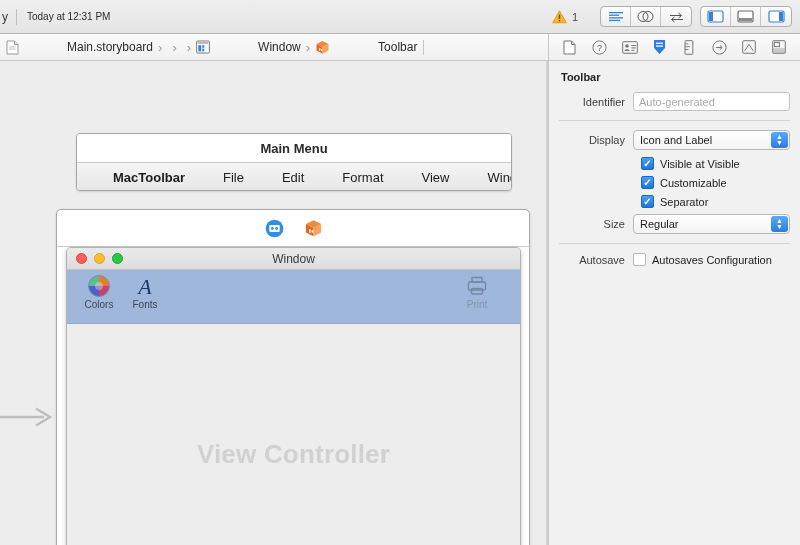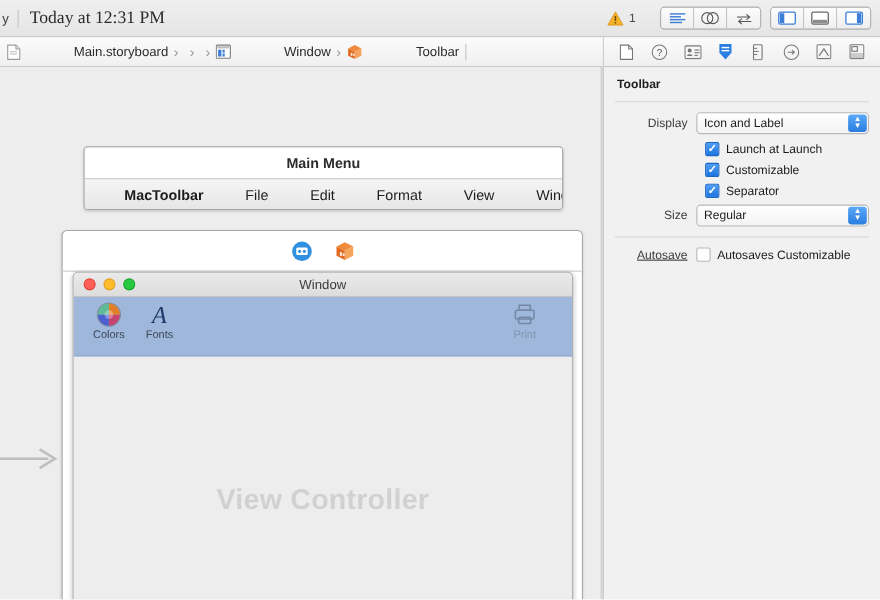--- a/index.html
+++ b/index.html
@@ -18,21 +18,21 @@
     position: absolute; left: 0; top: 0; width: 800px; height: 34px;
     background: linear-gradient(to bottom, #f0efef 0%, #e6e5e5 100%);
     border-bottom: 1px solid #b6b5b5;
     display: flex; align-items: center;
   }
   .tb-left { display: flex; align-items: center; padding-left: 2px; }
   .tb-trunc { font-size: 12px; color: #3a3a3a; }
   .tb-sep {
     width: 1px; height: 16px; background: #c3c2c2; margin: 0 10px 0 8px;
   }
-  .tb-status { font-size: 16px; color: #2a2a2a; font-family: Liberation Serif, serif; }
+  .tb-status { font-size: 10px; color: #2a2a2a; }
   .tb-right { margin-left: auto; display: flex; align-items: center; padding-right: 8px; }
   .warn-group { display: flex; align-items: center; gap: 5px; margin-right: 14px; }
   .warn-count { font-size: 11px; color: #4a4a4a; }
 
   .seg-group {
     display: flex; align-items: stretch; height: 21px;
     border: 1px solid #b0afaf; border-radius: 4px; overflow: hidden;
     background: linear-gradient(to bottom,#fdfdfd,#efeeee);
     margin-left: 8px;
   }
@@ -178,21 +178,21 @@
   .check-row { display: flex; align-items: center; margin-bottom: 6px; padding-left: 82px; }
   .cbox {
     width: 13px; height: 13px; border-radius: 2px; margin-right: 6px; flex: none;
     display: flex; align-items: center; justify-content: center;
   }
   .cbox.on { background: linear-gradient(to bottom,#4f9ef6,#1d74de); border: 1px solid #1a68c6; }
   .cbox.off { background: #ffffff; border: 1px solid #b8b7b7; }
   .cbox-tick { color: #fff; font-size: 10px; line-height: 10px; font-weight: bold; }
   .check-label { font-size: 11px; color: #1c1c1c; }
   .autosave-row { display: flex; align-items: center; }
-  .autosave-row .row-label { width: 74px; text-decoration: underline; }
+  .autosave-row .row-label { width: 74px; }
 </style>
 </head>
 <body>
 
 <div id="app">
 
   <div class="toolbar">
     <div class="tb-left">
       <span class="tb-trunc">y</span>
       <div class="tb-sep"></div>
@@ -452,39 +452,45 @@
           <rect x="0.7" y="0.7" width="12.6" height="12.6" rx="1" fill="none" stroke="#777" stroke-width="1"></rect>
           <rect x="0.7" y="8.2" width="12.6" height="5.1" fill="#9b9a9a" opacity="0.45"></rect>
           <rect x="2.4" y="2.4" width="5" height="4.2" fill="none" stroke="#777" stroke-width="1"></rect>
         </svg>
       </div>
     </div>
 
     <div class="insp-body">
       <div class="insp-title">Toolbar</div>
 
+      <div class="row">
+        <span class="row-label">Identifier</span>
+        <div class="txtfield">
+          <span>Auto-generated</span>
+        </div>
+      </div>
 
       <div class="hr"></div>
 
       <div class="row">
         <span class="row-label">Display</span>
         <div class="popup">
           <span>Icon and Label</span>
           <span class="popup-arrows">
             <span>▲</span>
             <span>▼</span>
           </span>
         </div>
       </div>
 
       <div class="check-row">
         <span class="cbox on">
           <span class="cbox-tick">✓</span>
         </span>
-        <span class="check-label">Launch at Launch</span>
+        <span class="check-label">Visible at Visible</span>
       </div>
 
       <div class="check-row">
         <span class="cbox on">
           <span class="cbox-tick">✓</span>
         </span>
         <span class="check-label">Customizable</span>
       </div>
 
       <div class="check-row">
@@ -503,18 +509,18 @@
             <span>▼</span>
           </span>
         </div>
       </div>
 
       <div class="hr"></div>
 
       <div class="autosave-row">
         <span class="row-label">Autosave</span>
         <span class="cbox off"></span>
-        <span class="check-label">Autosaves Customizable</span>
+        <span class="check-label">Autosaves Configuration</span>
       </div>
     </div>
   </div>
 
 </div>
 
 </body></html>

